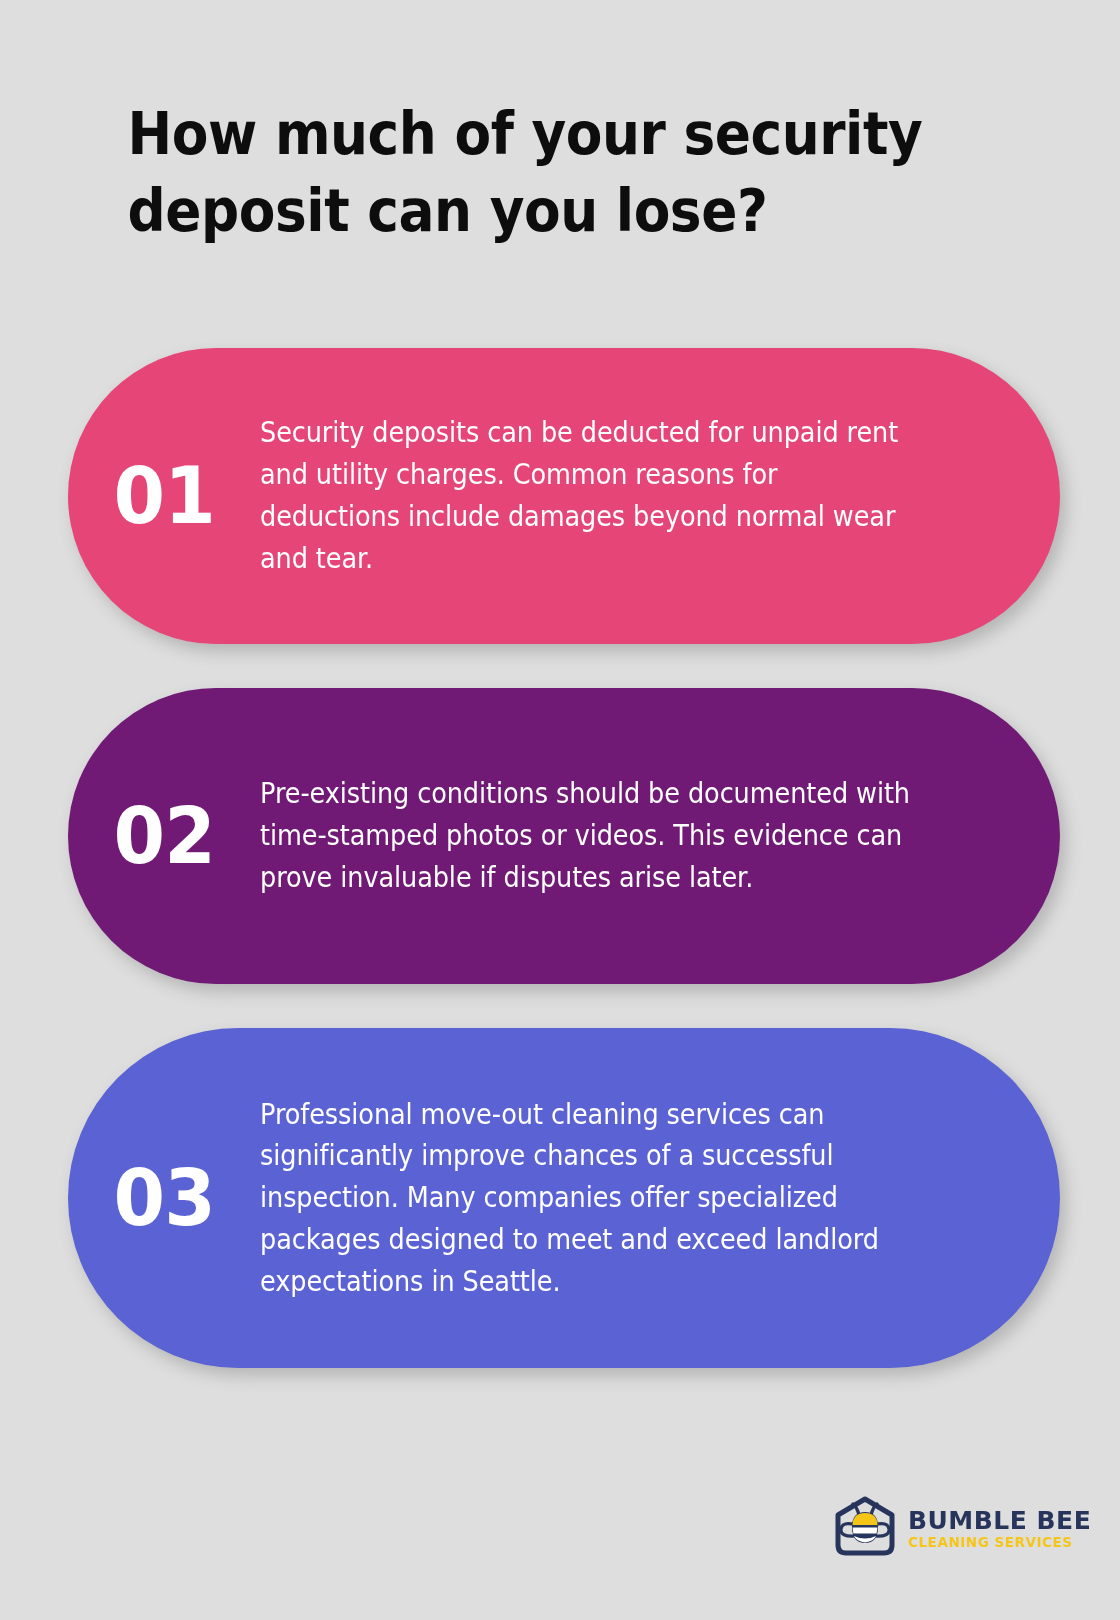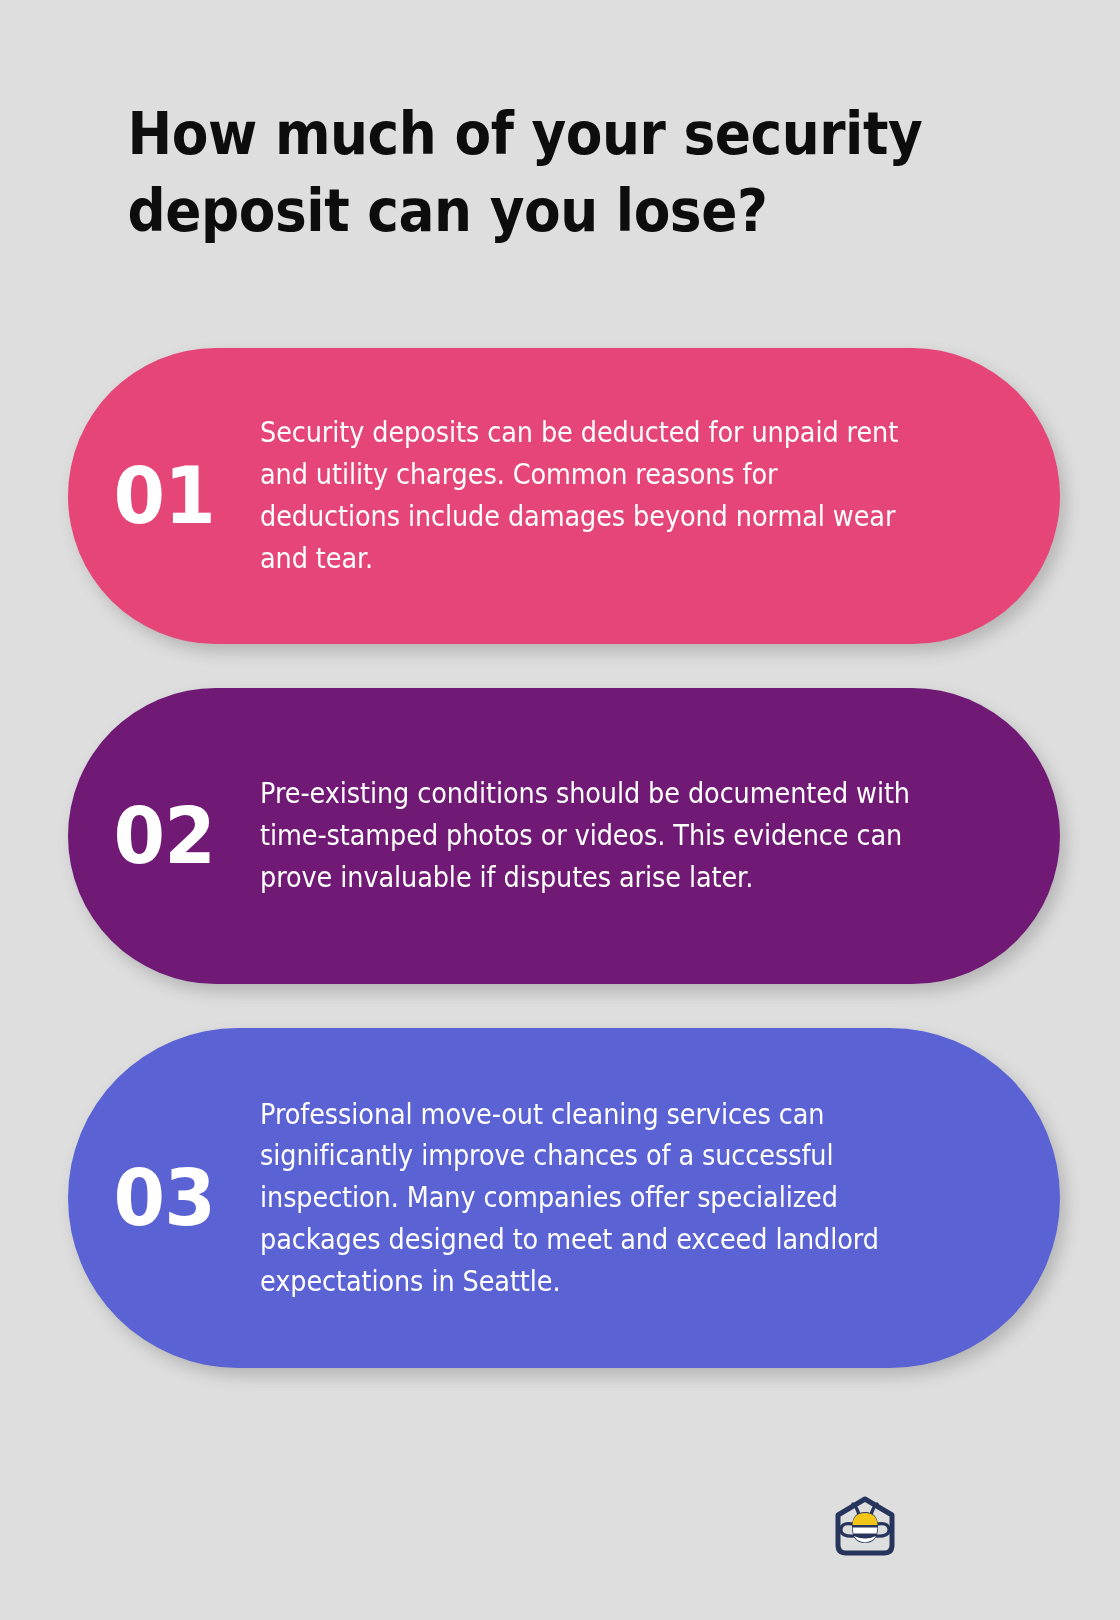--- a/index.html
+++ b/index.html
@@ -172,13 +172,17 @@
 
       <path d="M37 21 Q50 21 50 36 Q50 52 37 52 Q24 52 24 36 Q24 21 37 21 Z" fill="#27355c"></path>
 
       <path d="M37 22 Q49 22 49.5 34 L24.5 34 Q25 22 37 22 Z" fill="#f5c518"></path>
 
       <path d="M24.6 36.5 L49.4 36.5 L48.6 42.5 L25.4 42.5 Z" fill="#ffffff"></path>
 
       <path d="M26 45 Q37 50 48 45 Q46 50 37 51.5 Q28 50 26 45 Z" fill="#ffffff"></path>
     </svg>
   </div>
+  <div class="logo-words">
+    <div class="logo-name">BUMBLE BEE</div>
+    <div class="logo-tagline">CLEANING SERVICES</div>
+  </div>
 </div>
 
 </body></html>

